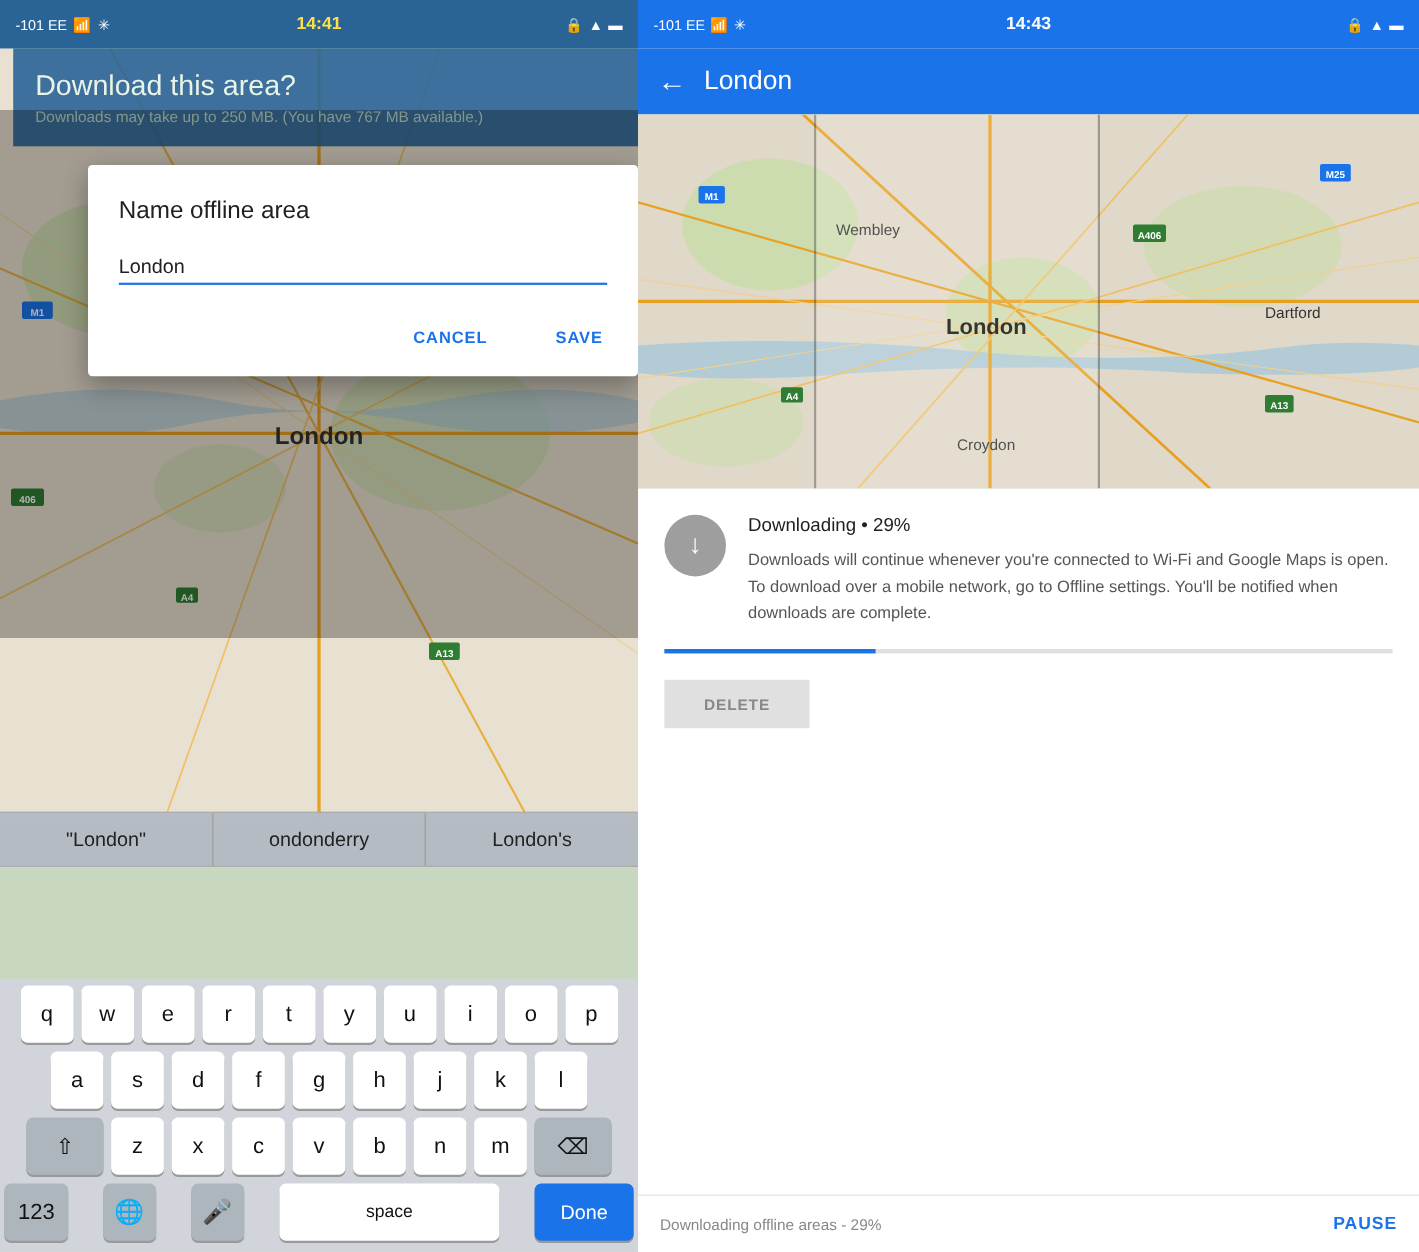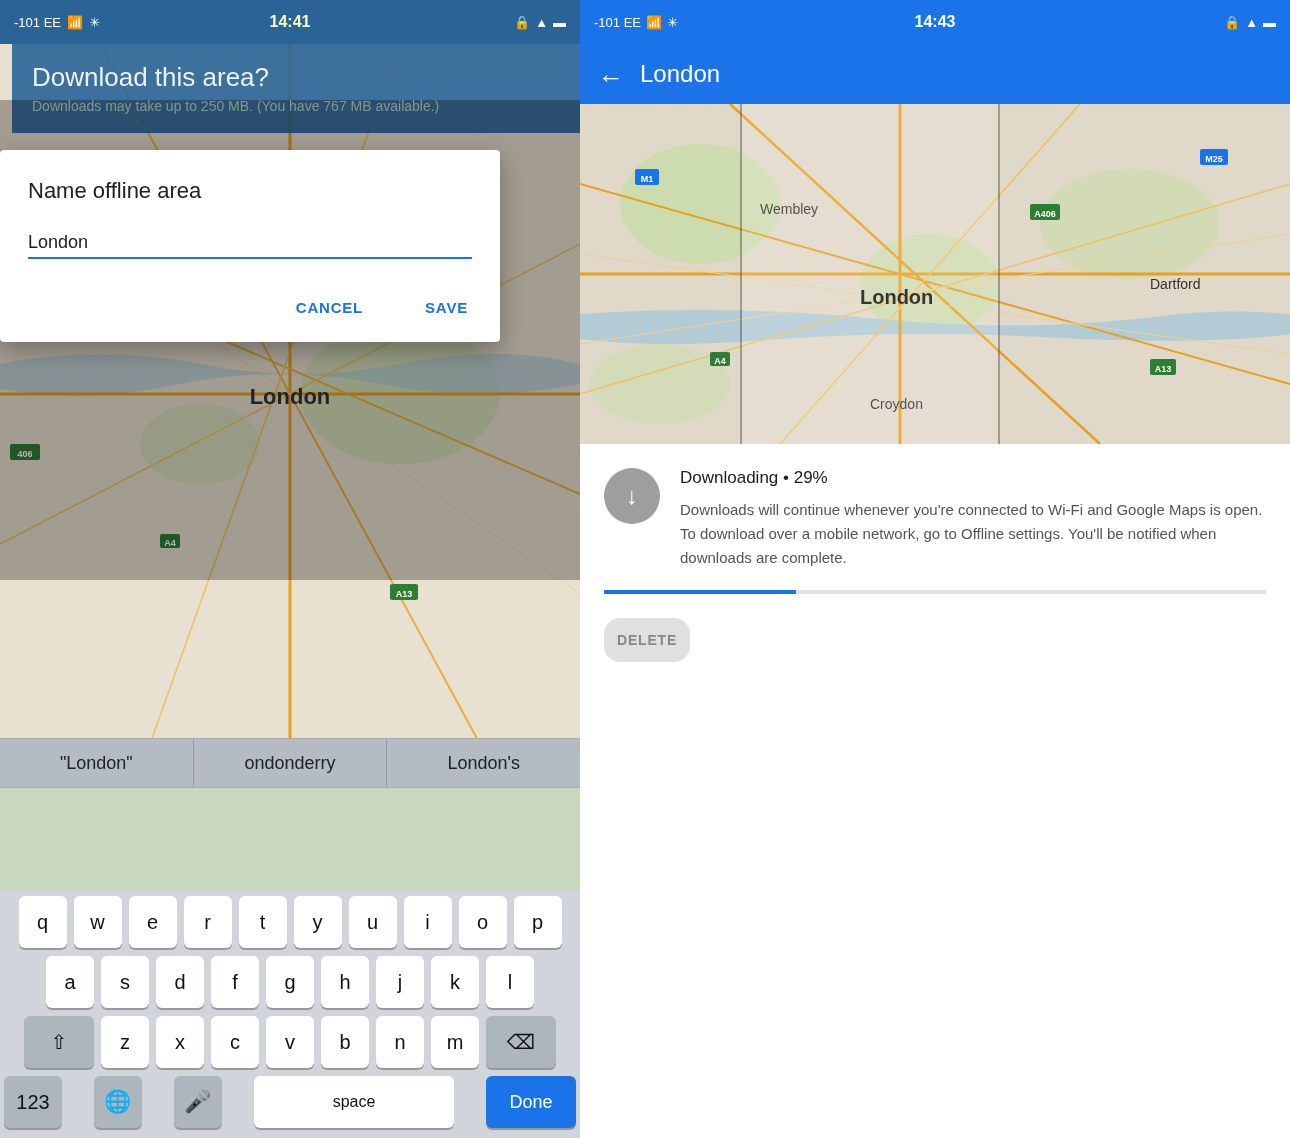--- a/index.html
+++ b/index.html
@@ -33,21 +33,21 @@
     }
     .status-left-info {
       color: white;
       font-size: 13px;
       font-weight: 500;
       display: flex;
       align-items: center;
       gap: 6px;
     }
     .status-center-time {
-      color: #fef9c3;
+      color: #fde047;
       font-size: 16px;
       font-weight: 600;
       position: absolute;
       left: 50%;
       transform: translateX(-50%);
     }
     .status-right-icons {
       display: flex;
       align-items: center;
       gap: 5px;
@@ -91,21 +91,21 @@
     .dialog-overlay {
       position: absolute;
       top: 100px;
       left: 0;
       width: 100%;
       height: 480px;
       background: rgba(0,0,0,0.3);
       z-index: 20;
       display: flex;
       align-items: flex-start;
-      justify-content: flex-start;
+      justify-content: flex-end;
       padding-top: 50px;
     }
     .dialog-box {
       background: white;
       border-radius: 4px;
       width: 500px;
       padding: 28px 28px 18px 28px;
       box-shadow: 0 8px 24px rgba(0,0,0,0.3);
     }
     .dialog-title {
@@ -374,22 +374,22 @@
       width: 29%;
     }
 
     
     .delete-btn-container {
       padding: 4px 24px 24px;
     }
     .delete-btn {
       background: #e0e0e0;
       border: none;
-      border-radius: 16px;
-      padding: 14px 13px;
+      border-radius: 0;
+      padding: 14px 36px;
       font-size: 14px;
       font-weight: 600;
       letter-spacing: 0.8px;
       color: #888;
       cursor: pointer;
     }
 
     
     .bottom-bar-right {
       height: 52px;
@@ -627,13 +627,17 @@
 
     <div class="progress-bar-container">
       <div class="progress-bar-fill"></div>
     </div>
 
     <div class="delete-btn-container">
       <button class="delete-btn">DELETE</button>
     </div>
   </div>
 
+  <div class="bottom-bar-right">
+    <span class="bottom-bar-status">Downloading offline areas - 29%</span>
+    <button class="pause-btn">PAUSE</button>
+  </div>
 </div>
 
 </body></html>

